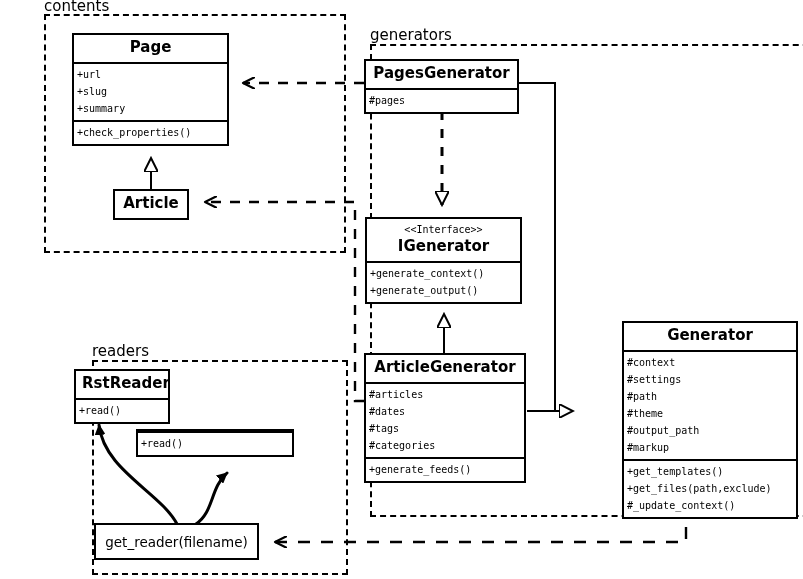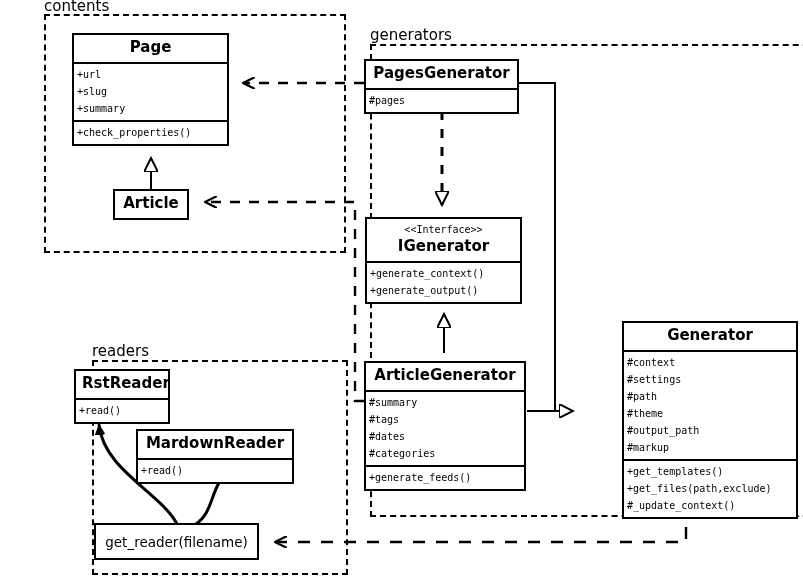--- a/index.html
+++ b/index.html
@@ -208,26 +208,26 @@
     <div class="uml-name with-stereo">
       <span class="uml-stereotype">&lt;&lt;Interface&gt;&gt;</span>
       <span>IGenerator</span>
     </div>
     <div class="uml-compartment">
       <div class="uml-member">+generate_context()</div>
       <div class="uml-member">+generate_output()</div>
     </div>
   </div>
 
-  <div class="uml-class" style="left:364px; top:353px; width:162px;margin-top:8px;">
+  <div class="uml-class" style="left:364px; top:353px; width:162px;">
     <div class="uml-name">ArticleGenerator</div>
     <div class="uml-compartment">
-      <div class="uml-member">#summary</div>
+      <div class="uml-member">#articles</div>
+      <div class="uml-member">#dates</div>
       <div class="uml-member">#tags</div>
-      <div class="uml-member">#dates</div>
       <div class="uml-member">#categories</div>
     </div>
     <div class="uml-compartment">
       <div class="uml-member">+generate_feeds()</div>
     </div>
   </div>
 
   <div class="uml-class" style="left:586px; top:321px; width:176px;margin-left:36px;">
     <div class="uml-name">Generator</div>
     <div class="uml-compartment">
@@ -246,21 +246,20 @@
   </div>
 
   <div class="uml-class" style="left:74px; top:369px; width:96px;">
     <div class="uml-name">RstReader</div>
     <div class="uml-compartment">
       <div class="uml-member">+read()</div>
     </div>
   </div>
 
   <div class="uml-class" style="left:136px; top:429px; width:158px;">
-    <div class="uml-name">MardownReader</div>
     <div class="uml-compartment">
       <div class="uml-member">+read()</div>
     </div>
   </div>
 
   <div class="plain-node" style="left:94px; top:523px; width:165px; height:37px;">
     <span class="plain-node-label">get_reader(filename)</span>
   </div>
 
 </div>

